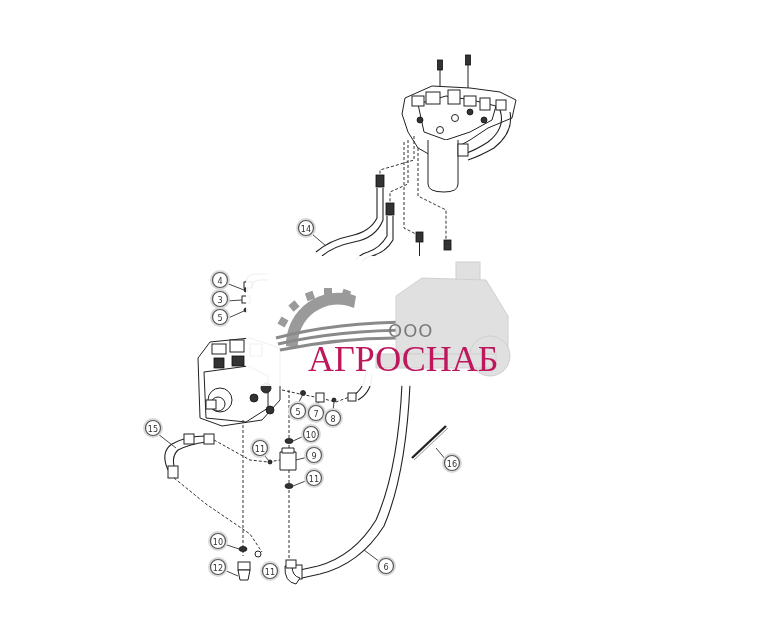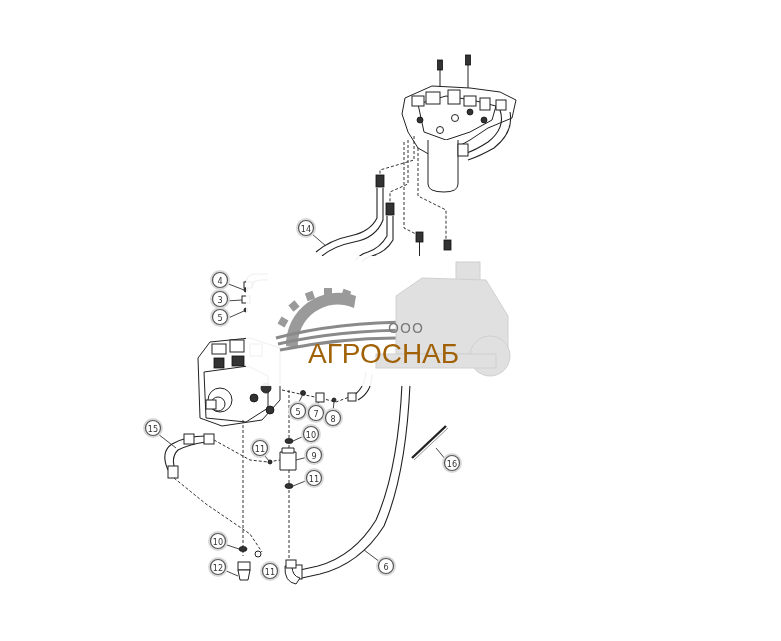--- a/index.html
+++ b/index.html
@@ -7,22 +7,22 @@
   #diagram{position:absolute;left:0;top:0;width:781px;height:641px;}
   .callout circle.outer{fill:#d9d9d9;stroke:none;}
   .callout circle.inner{fill:#fff;stroke:#555;stroke-width:1.2;}
   .callout text{font-family:"DejaVu Sans Condensed","DejaVu Sans",sans-serif;font-size:9px;fill:#333;text-anchor:middle;dominant-baseline:central;}
   .ldr{stroke:#333;stroke-width:0.9;fill:none;}
   .dash{stroke:#333;stroke-width:1;stroke-dasharray:3 2;fill:none;}
   .hose{fill:none;stroke:#222;stroke-width:1.1;}
   .part{fill:#fff;stroke:#222;stroke-width:1;}
   .dark{fill:#333;stroke:#111;stroke-width:0.8;}
   #watermark{position:absolute;left:246px;top:256px;width:290px;height:130px;background:rgba(255,255,255,0.93);}
-  #wm-ooo{position:absolute;left:388px;top:320px;font-family:"DejaVu Sans",sans-serif;font-size:14px;color:#7a7a7a;letter-spacing:1px;}
-  #wm-name{position:absolute;left:308px;top:338px;font-family:Liberation Sans, sans-serif;font-size:28px;color:#a16207;letter-spacing:0px;}
+  #wm-ooo{position:absolute;left:388px;top:320px;font-family:"DejaVu Sans",sans-serif;font-size:18px;color:#7a7a7a;letter-spacing:1px;}
+  #wm-name{position:absolute;left:308px;top:338px;font-family:Liberation Serif, serif;font-size:36px;color:#be185d;letter-spacing:0px;}
 </style>
 </head>
 <body>
 
 <svg id="diagram" viewBox="0 0 781 641" xmlns="http://www.w3.org/2000/svg">
 
   <g>
 
     <line x1="440" y1="62" x2="440" y2="92" stroke="#222" stroke-width="1"></line>
     <rect x="437.5" y="60" width="5" height="10" class="dark"></rect>

